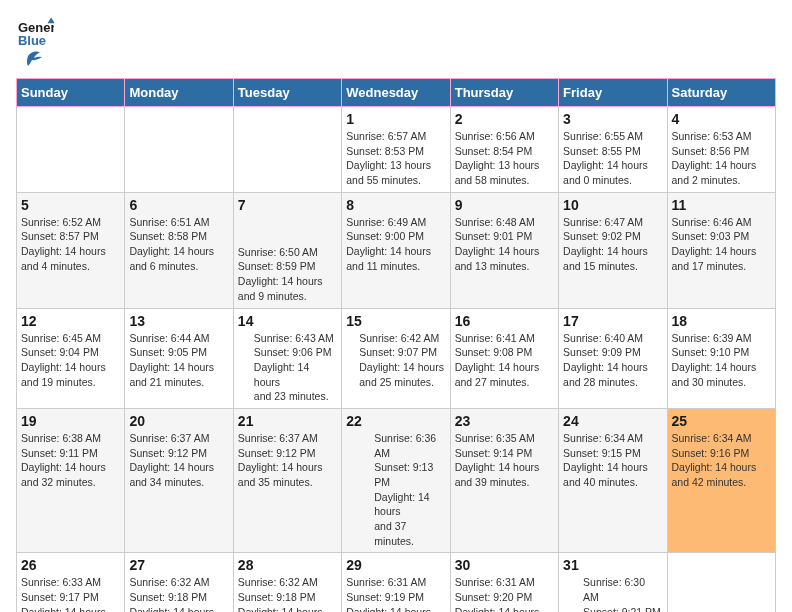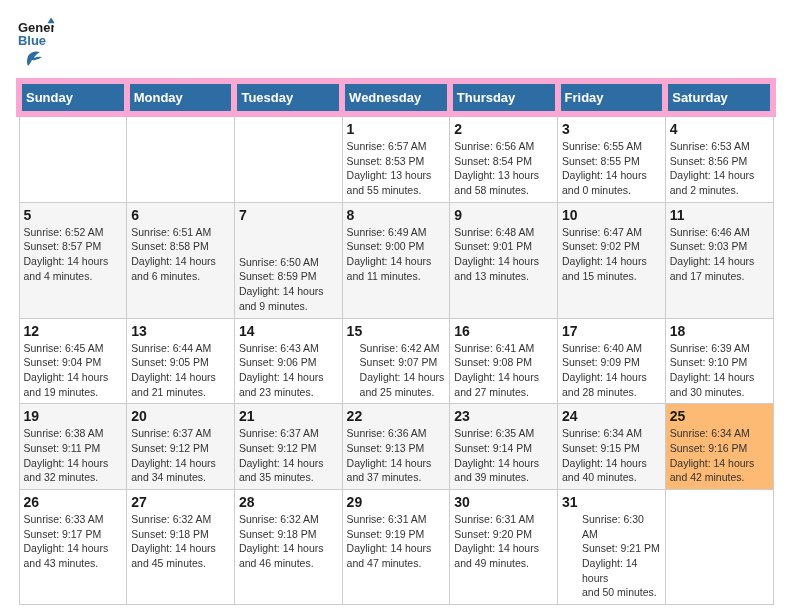--- a/index.html
+++ b/index.html
@@ -43,21 +43,21 @@
       border-collapse: collapse;
       font-size: 11px;
     }
     .calendar th {
       background: #2e6da4;
       color: #fff;
       padding: 6px 4px;
       text-align: left;
       font-size: 13px;
       font-weight: bold;
-      border: 6px solid #f9a8d4;
+      border: 1px solid #f9a8d4;
     }
     .calendar td {
       border: 1px solid #ccc;
       vertical-align: top;
       padding: 4px;
       width: calc(100% / 7);
       min-height: 80px;
       background: #fff;
     }
     .calendar tr:nth-child(even) td {
@@ -213,21 +213,21 @@
         </td>
         <td>
           <div class="day-number">13</div>
           <div class="day-info" style="white-space: pre-line;">Sunrise: 6:44 AM
 Sunset: 9:05 PM
 Daylight: 14 hours
 and 21 minutes.</div>
         </td>
         <td>
           <div class="day-number">14</div>
-          <div class="day-info" style="white-space: pre-line;">Sunrise: 6:43 AM
+          <div class="day-info" style="white-space: pre-line; margin-left: 16px;">Sunrise: 6:43 AM
 Sunset: 9:06 PM
 Daylight: 14 hours
 and 23 minutes.</div>
         </td>
         <td>
           <div class="day-number">15</div>
           <div class="day-info" style="white-space: pre-line; margin-left: 13px;">Sunrise: 6:42 AM
 Sunset: 9:07 PM
 Daylight: 14 hours
 and 25 minutes.</div>
@@ -271,21 +271,21 @@
         </td>
         <td style="background: rgb(245, 245, 245);">
           <div class="day-number">21</div>
           <div class="day-info" style="white-space: pre-line;">Sunrise: 6:37 AM
 Sunset: 9:12 PM
 Daylight: 14 hours
 and 35 minutes.</div>
         </td>
         <td style="background: rgb(245, 245, 245);">
           <div class="day-number">22</div>
-          <div class="day-info" style="white-space: pre-line;">Sunrise: 6:36 AM
+          <div class="day-info" style="white-space: pre-line; margin-left: 28px;">Sunrise: 6:36 AM
 Sunset: 9:13 PM
 Daylight: 14 hours
 and 37 minutes.</div>
         </td>
         <td style="background: rgb(245, 245, 245);">
           <div class="day-number">23</div>
           <div class="day-info" style="white-space: pre-line;">Sunrise: 6:35 AM
 Sunset: 9:14 PM
 Daylight: 14 hours
 and 39 minutes.</div>

